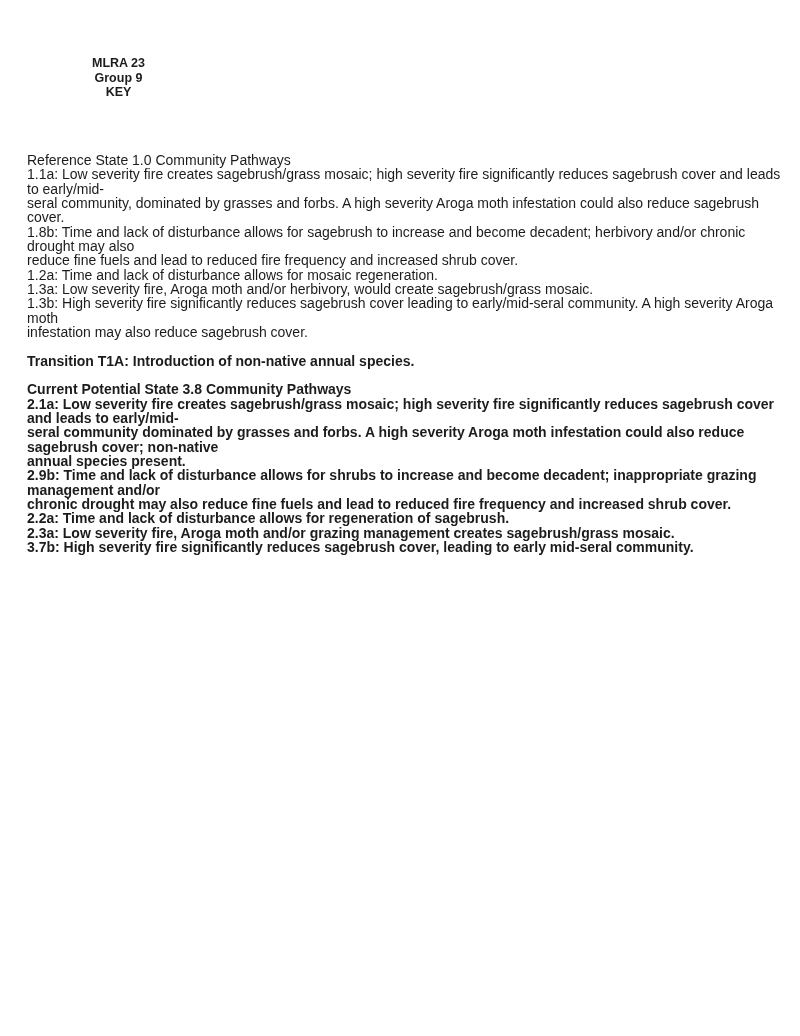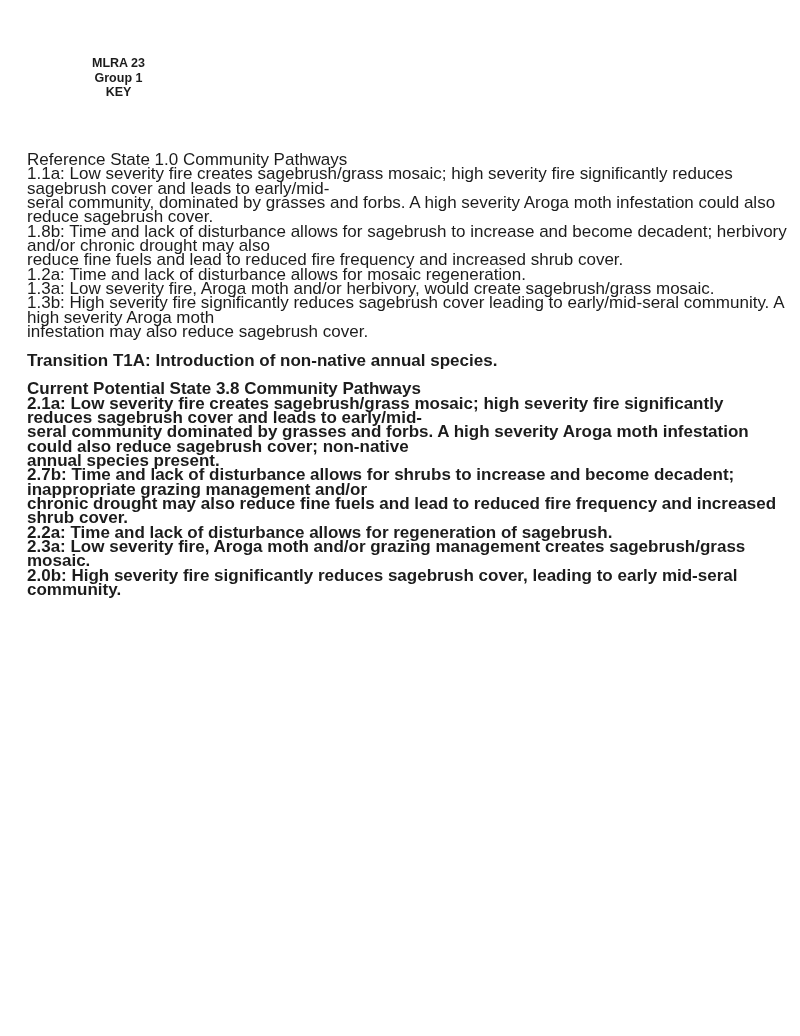--- a/index.html
+++ b/index.html
@@ -25,21 +25,21 @@
       font-size: 12.5px;
       font-weight: bold;
       line-height: 14.5px;
       white-space: nowrap;
     }
     .doc-body {
       position: absolute;
       top: 153px;
       left: 27px;
       width: 766px;
-      font-size: 17px;
+      font-size: 14px;
       line-height: 14.33px;
     }
     .doc-body p {
       margin: 0;
       white-space: pre-line;
     }
     .doc-body section {
       margin: 0;
     }
     .gap {
@@ -47,21 +47,21 @@
       font-weight: bold;
     }
   </style>
 </head>
 <body>
 
 <div class="page">
 
   <header class="title-block">
     <div>MLRA 23</div>
-    <div>Group 1</div>
+    <div>Group 9</div>
     <div>KEY</div>
   </header>
 
   <main class="doc-body">
 
     <section>
       <p>Reference State 1.0 Community Pathways</p>
       <p>1.1a: Low severity fire creates sagebrush/grass mosaic; high severity fire significantly reduces sagebrush cover and leads to early/mid-
 seral community, dominated by grasses and forbs. A high severity Aroga moth infestation could also reduce sagebrush cover.</p>
       <p>1.8b: Time and lack of disturbance allows for sagebrush to increase and become decadent; herbivory and/or chronic drought may also
@@ -74,22 +74,22 @@
 
     <section class="gap">
       <p>Transition T1A: Introduction of non-native annual species.</p>
     </section>
 
     <section class="gap">
       <p>Current Potential State 3.8 Community Pathways</p>
       <p>2.1a: Low severity fire creates sagebrush/grass mosaic; high severity fire significantly reduces sagebrush cover and leads to early/mid-
 seral community dominated by grasses and forbs. A high severity Aroga moth infestation could also reduce sagebrush cover; non-native
 annual species present.</p>
-      <p>2.7b: Time and lack of disturbance allows for shrubs to increase and become decadent; inappropriate grazing management and/or
+      <p>2.9b: Time and lack of disturbance allows for shrubs to increase and become decadent; inappropriate grazing management and/or
 chronic drought may also reduce fine fuels and lead to reduced fire frequency and increased shrub cover.</p>
       <p>2.2a: Time and lack of disturbance allows for regeneration of sagebrush.</p>
       <p>2.3a: Low severity fire, Aroga moth and/or grazing management creates sagebrush/grass mosaic.</p>
-      <p>2.0b: High severity fire significantly reduces sagebrush cover, leading to early mid-seral community.</p>
+      <p>3.7b: High severity fire significantly reduces sagebrush cover, leading to early mid-seral community.</p>
     </section>
 
   </main>
 
 </div>
 
 </body></html>

